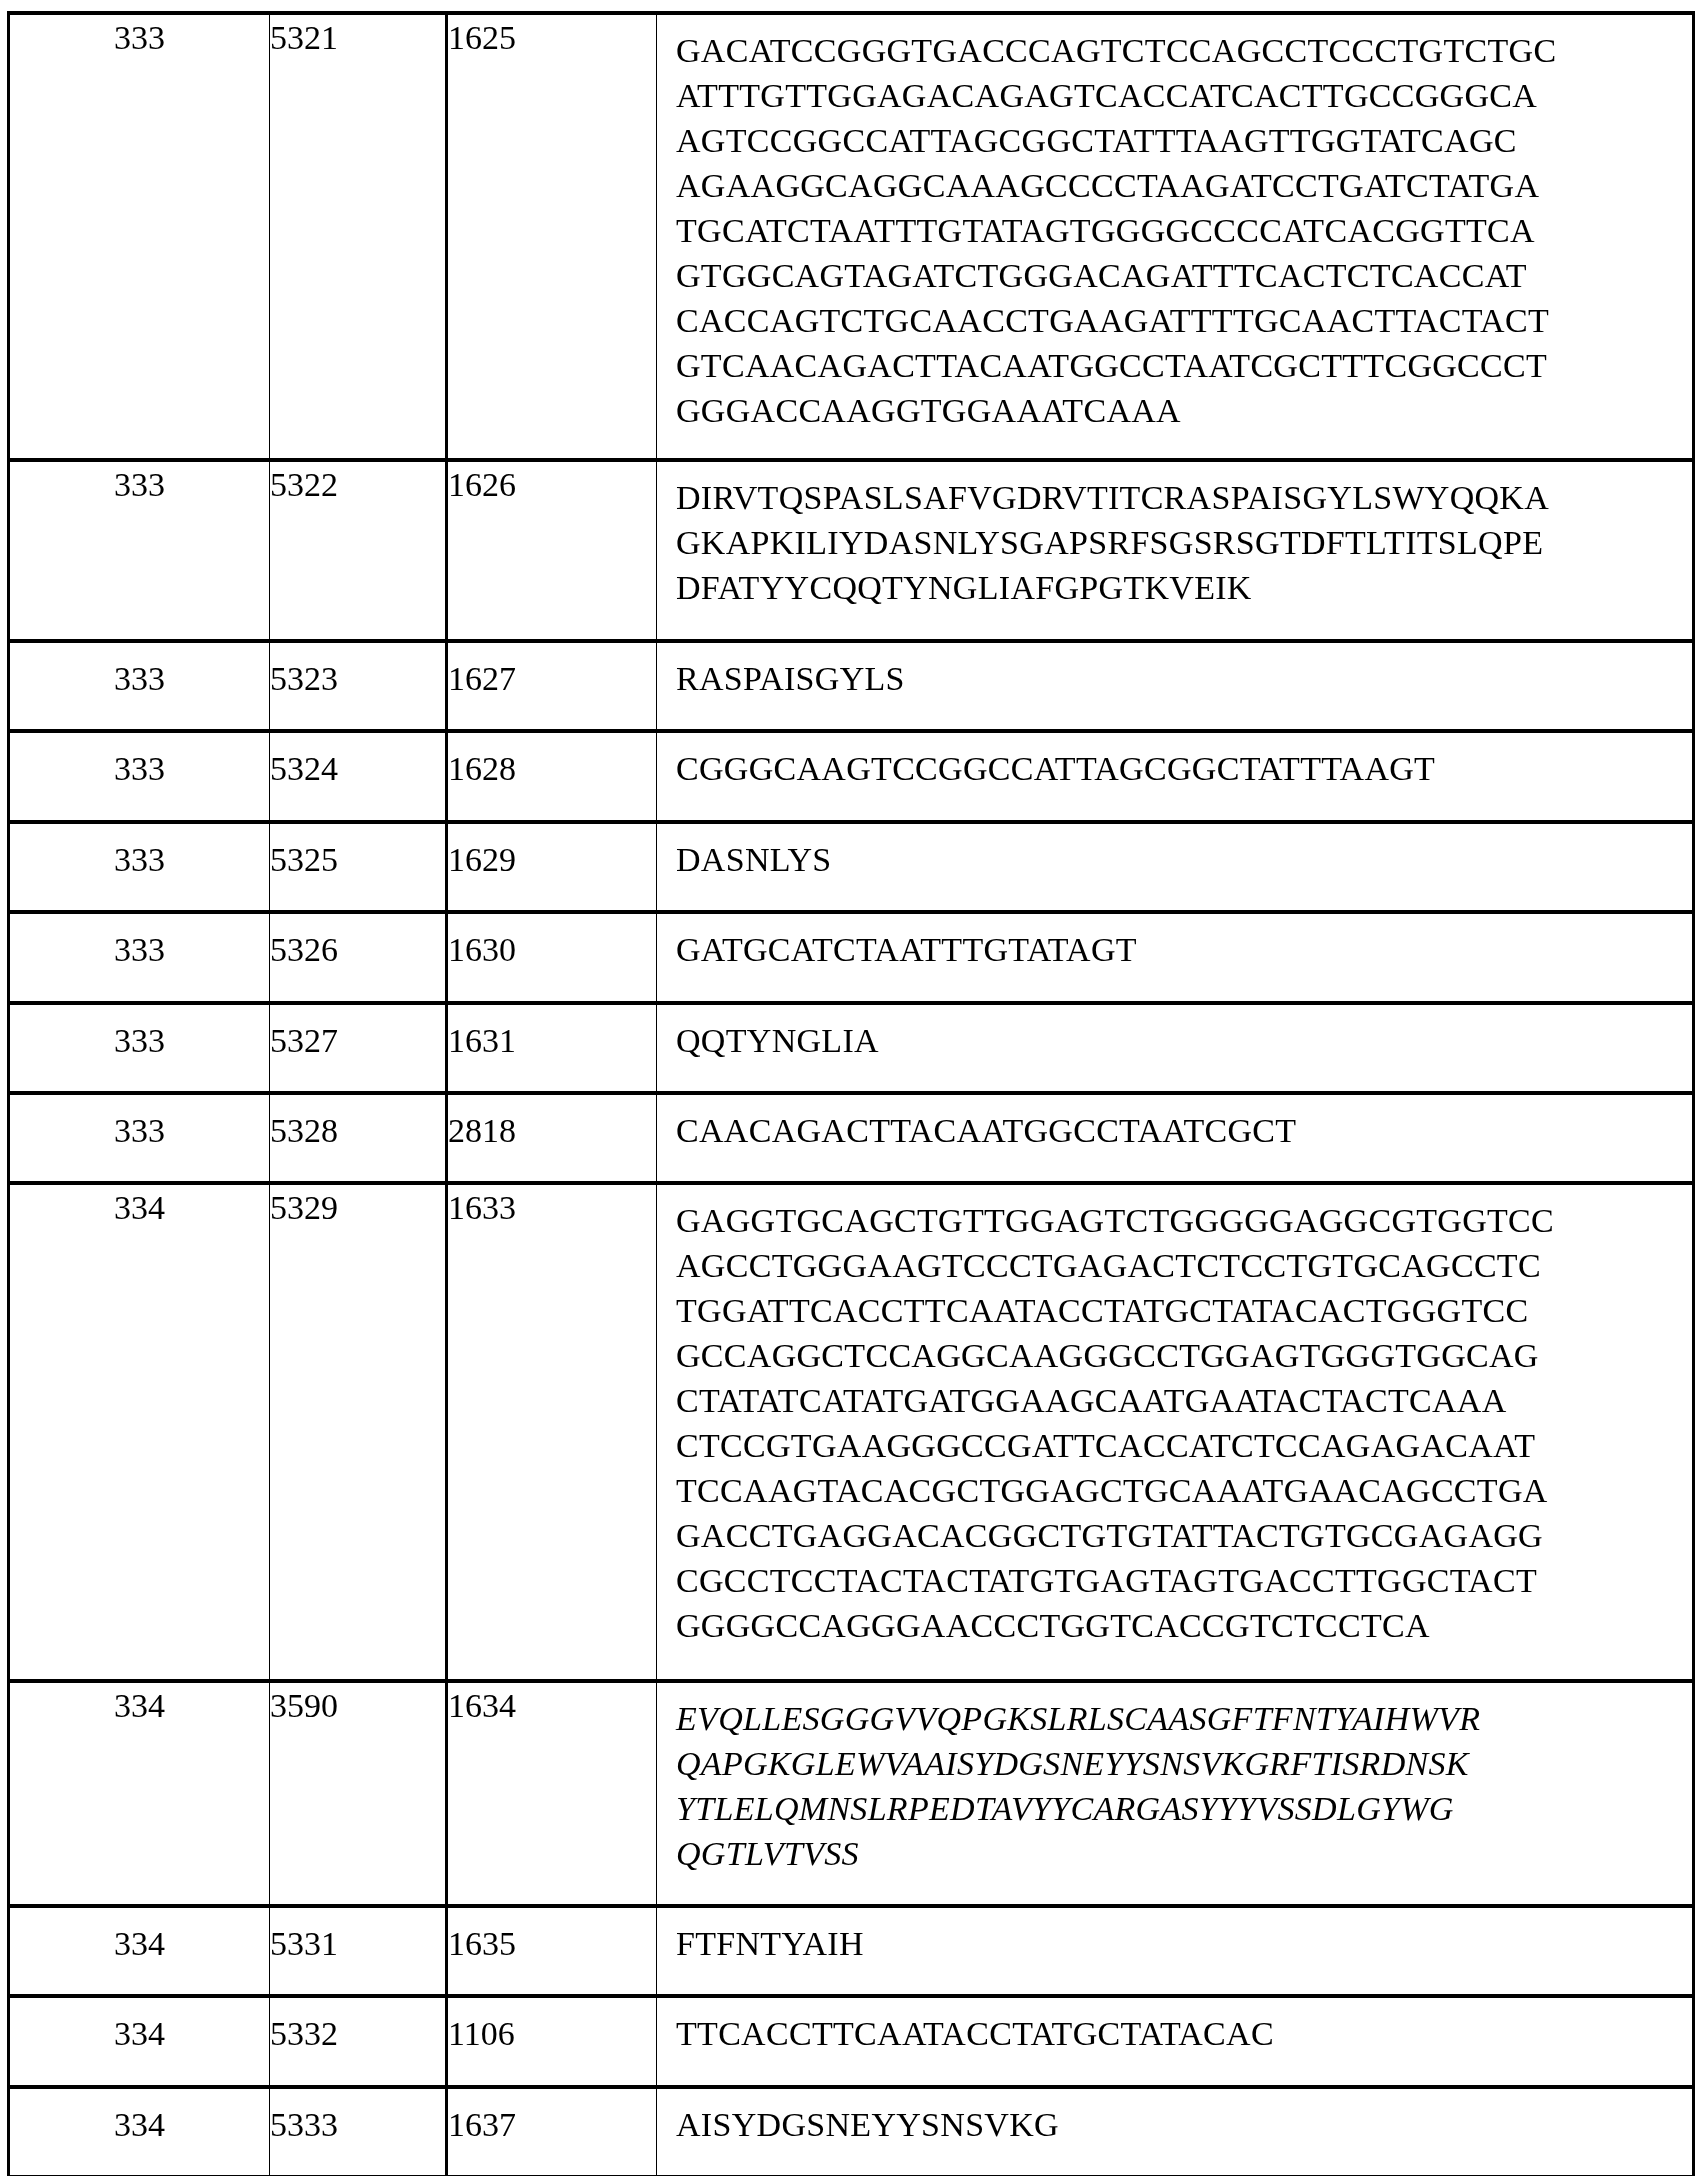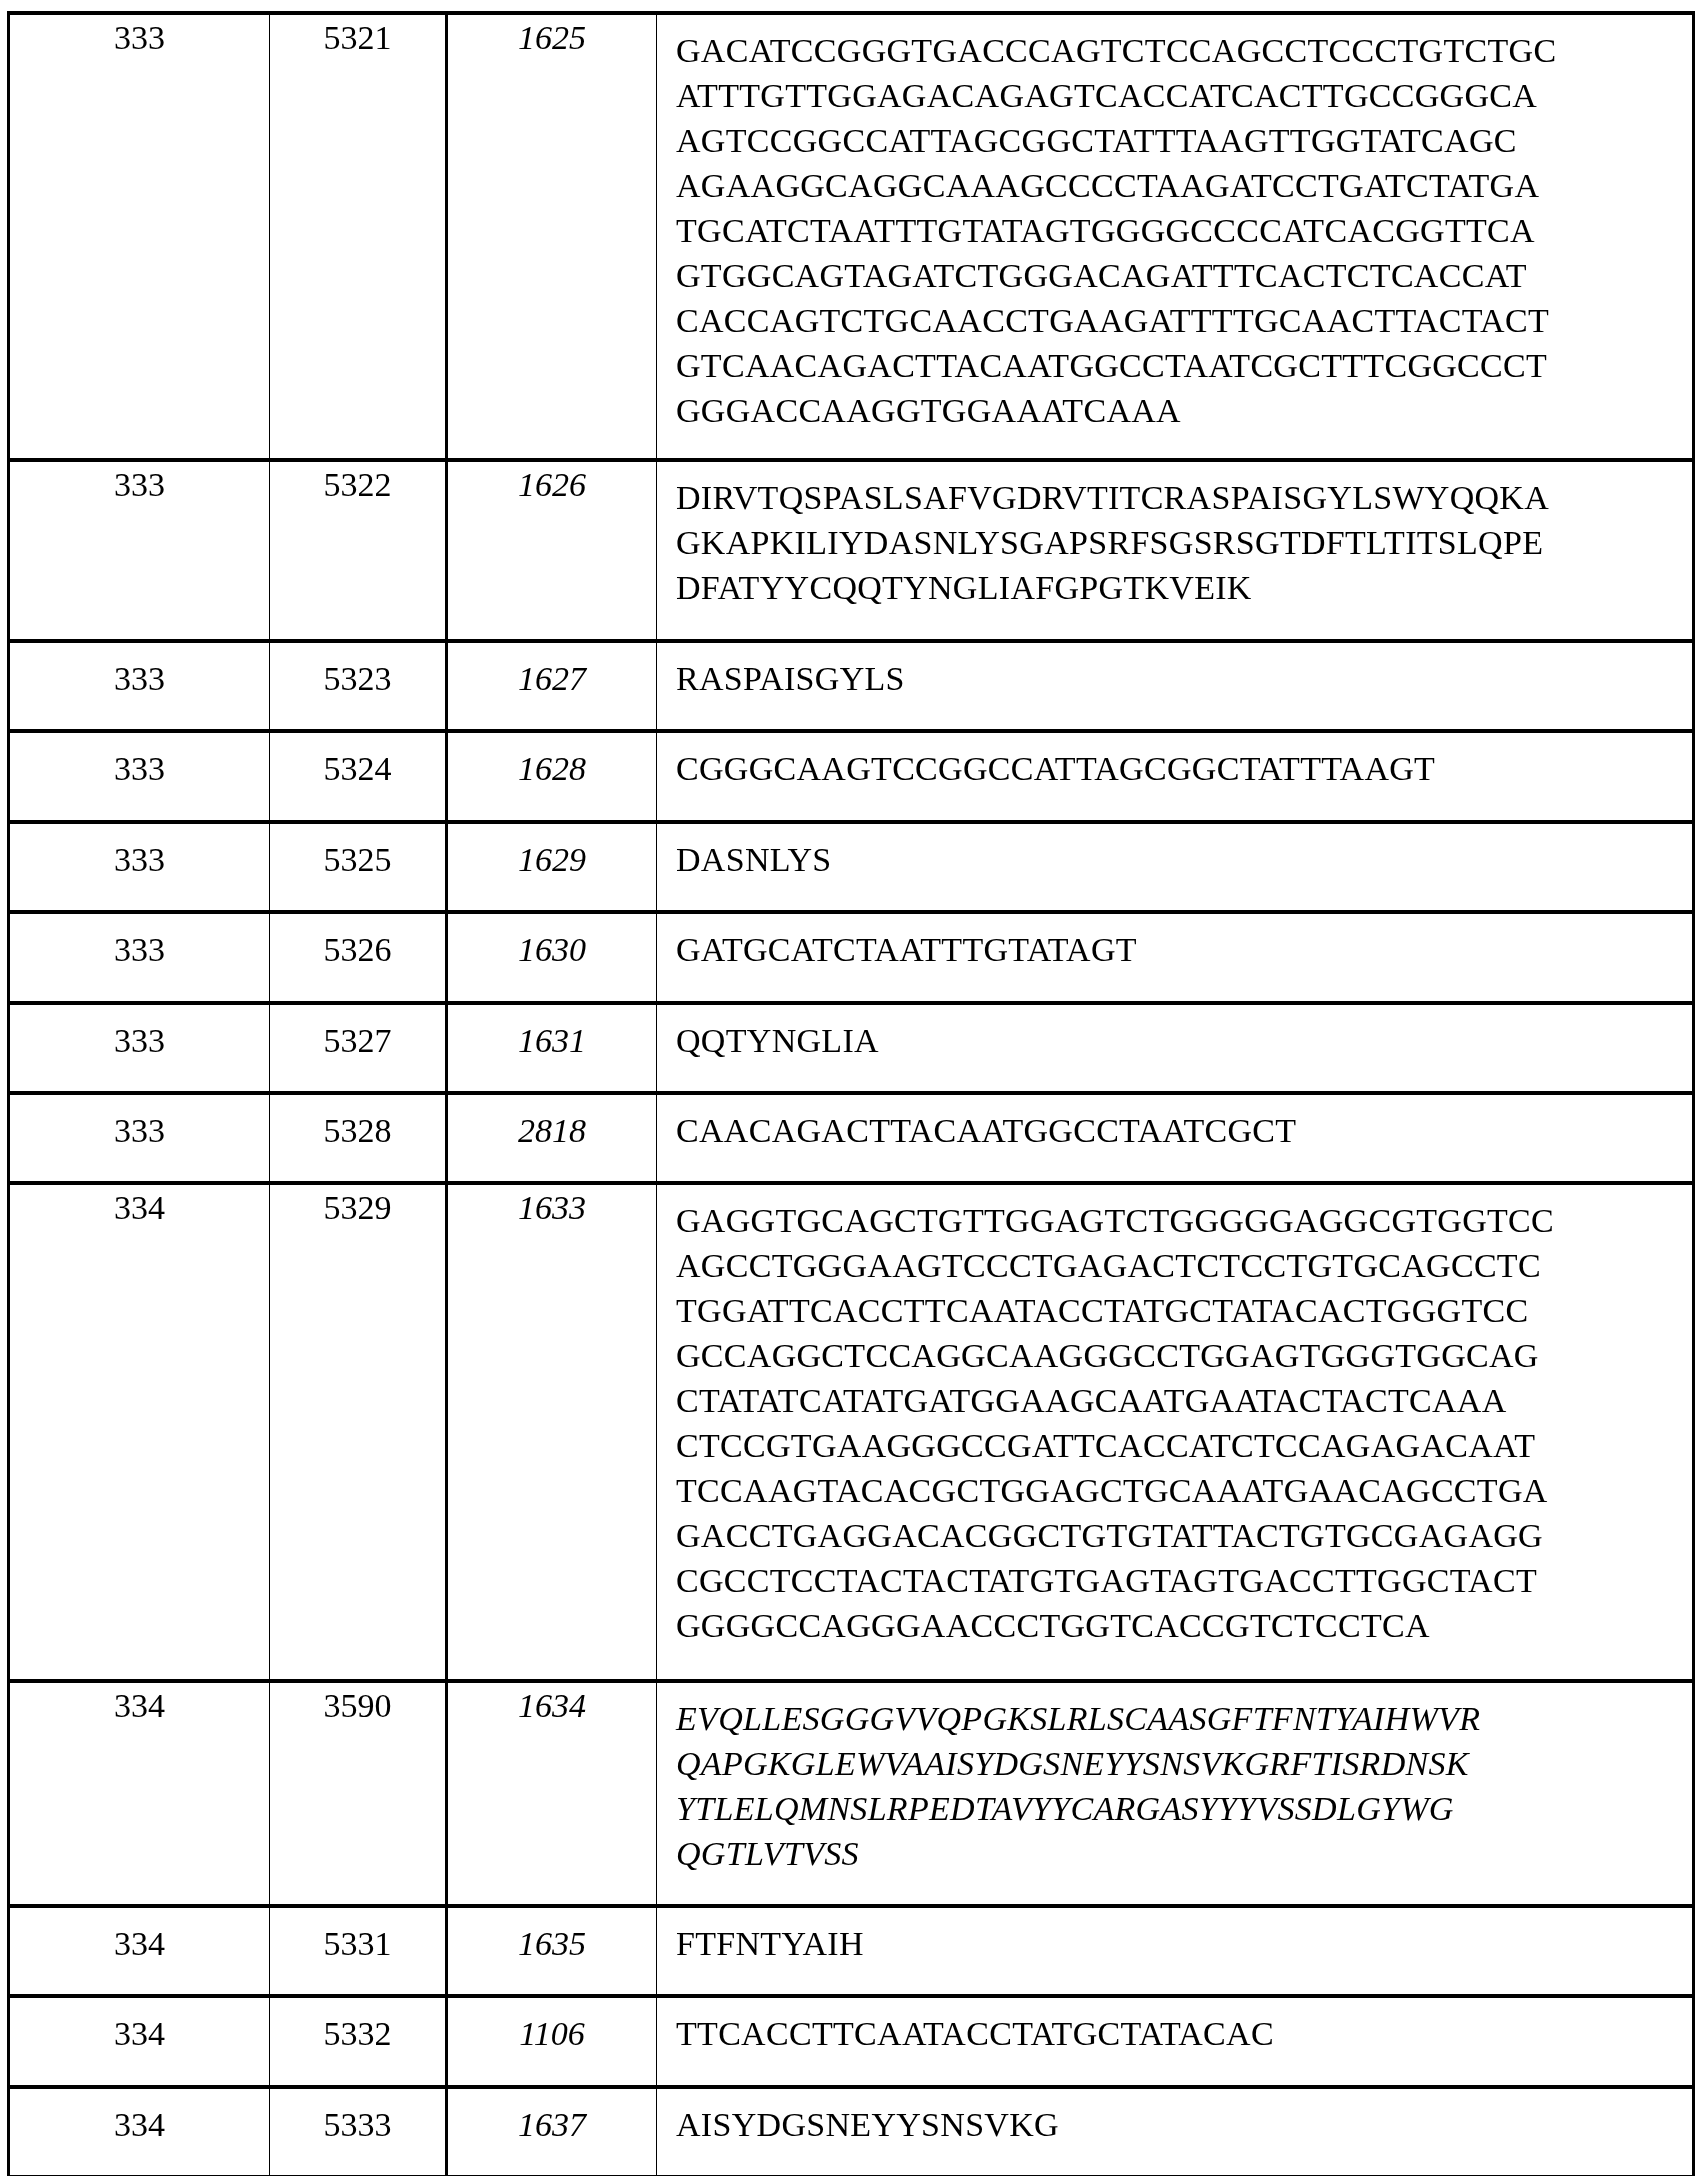--- a/index.html
+++ b/index.html
@@ -34,27 +34,25 @@
     td.c-id {
       width: 259px;
       border-left: 3.5px solid #000;
       border-right: 0.9px solid #000;
       text-align: center;
       margin-top: 8px;
     }
     td.c-seqid {
       width: 175px;
       border-right: 3.5px solid #000;
-      text-align: center;
     }
     td.c-no {
       width: 208px;
       border-right: 0.9px solid #000;
-      text-align: center;
-      font-style: italic;
+      text-align: left;
     }
     td.c-seq {
       border-right: 3.5px solid #000;
       padding-left: 19px !important;
       word-break: break-all;
       white-space: pre-line;
       letter-spacing: 0.3px;
     }
     td.mid {
       vertical-align: middle;

